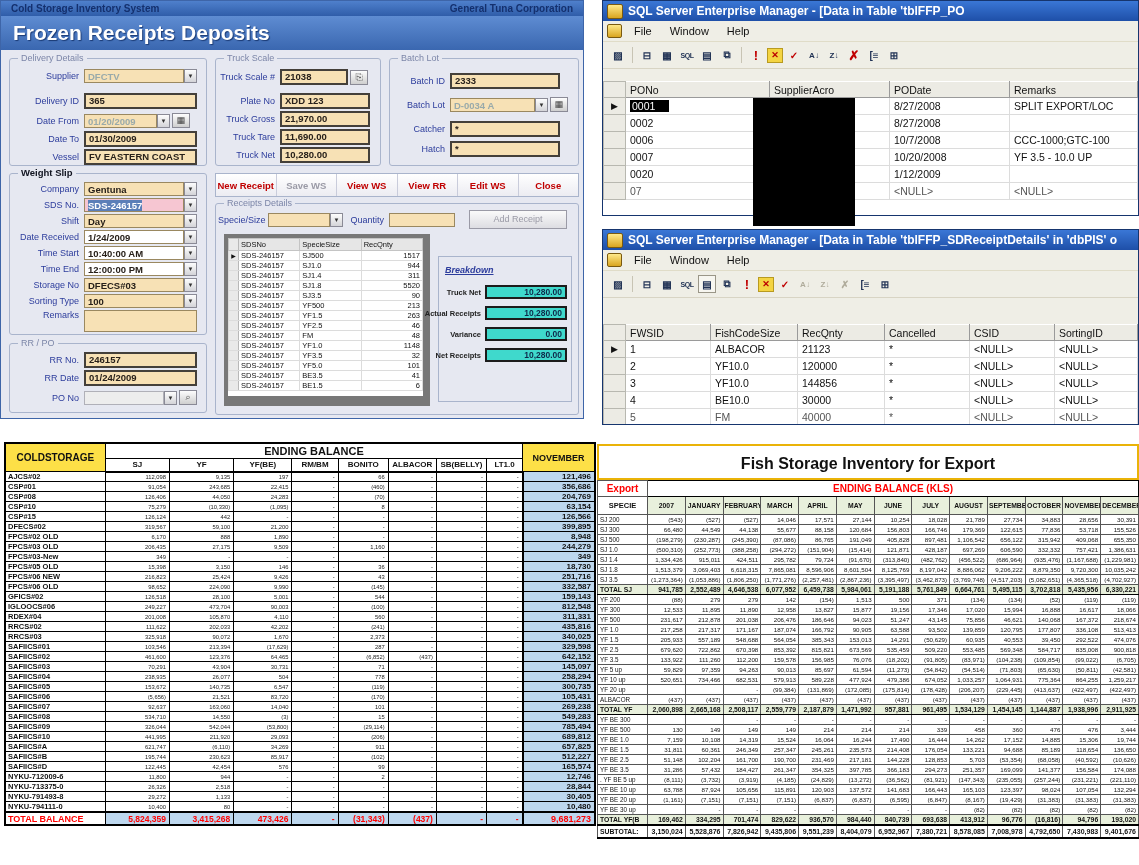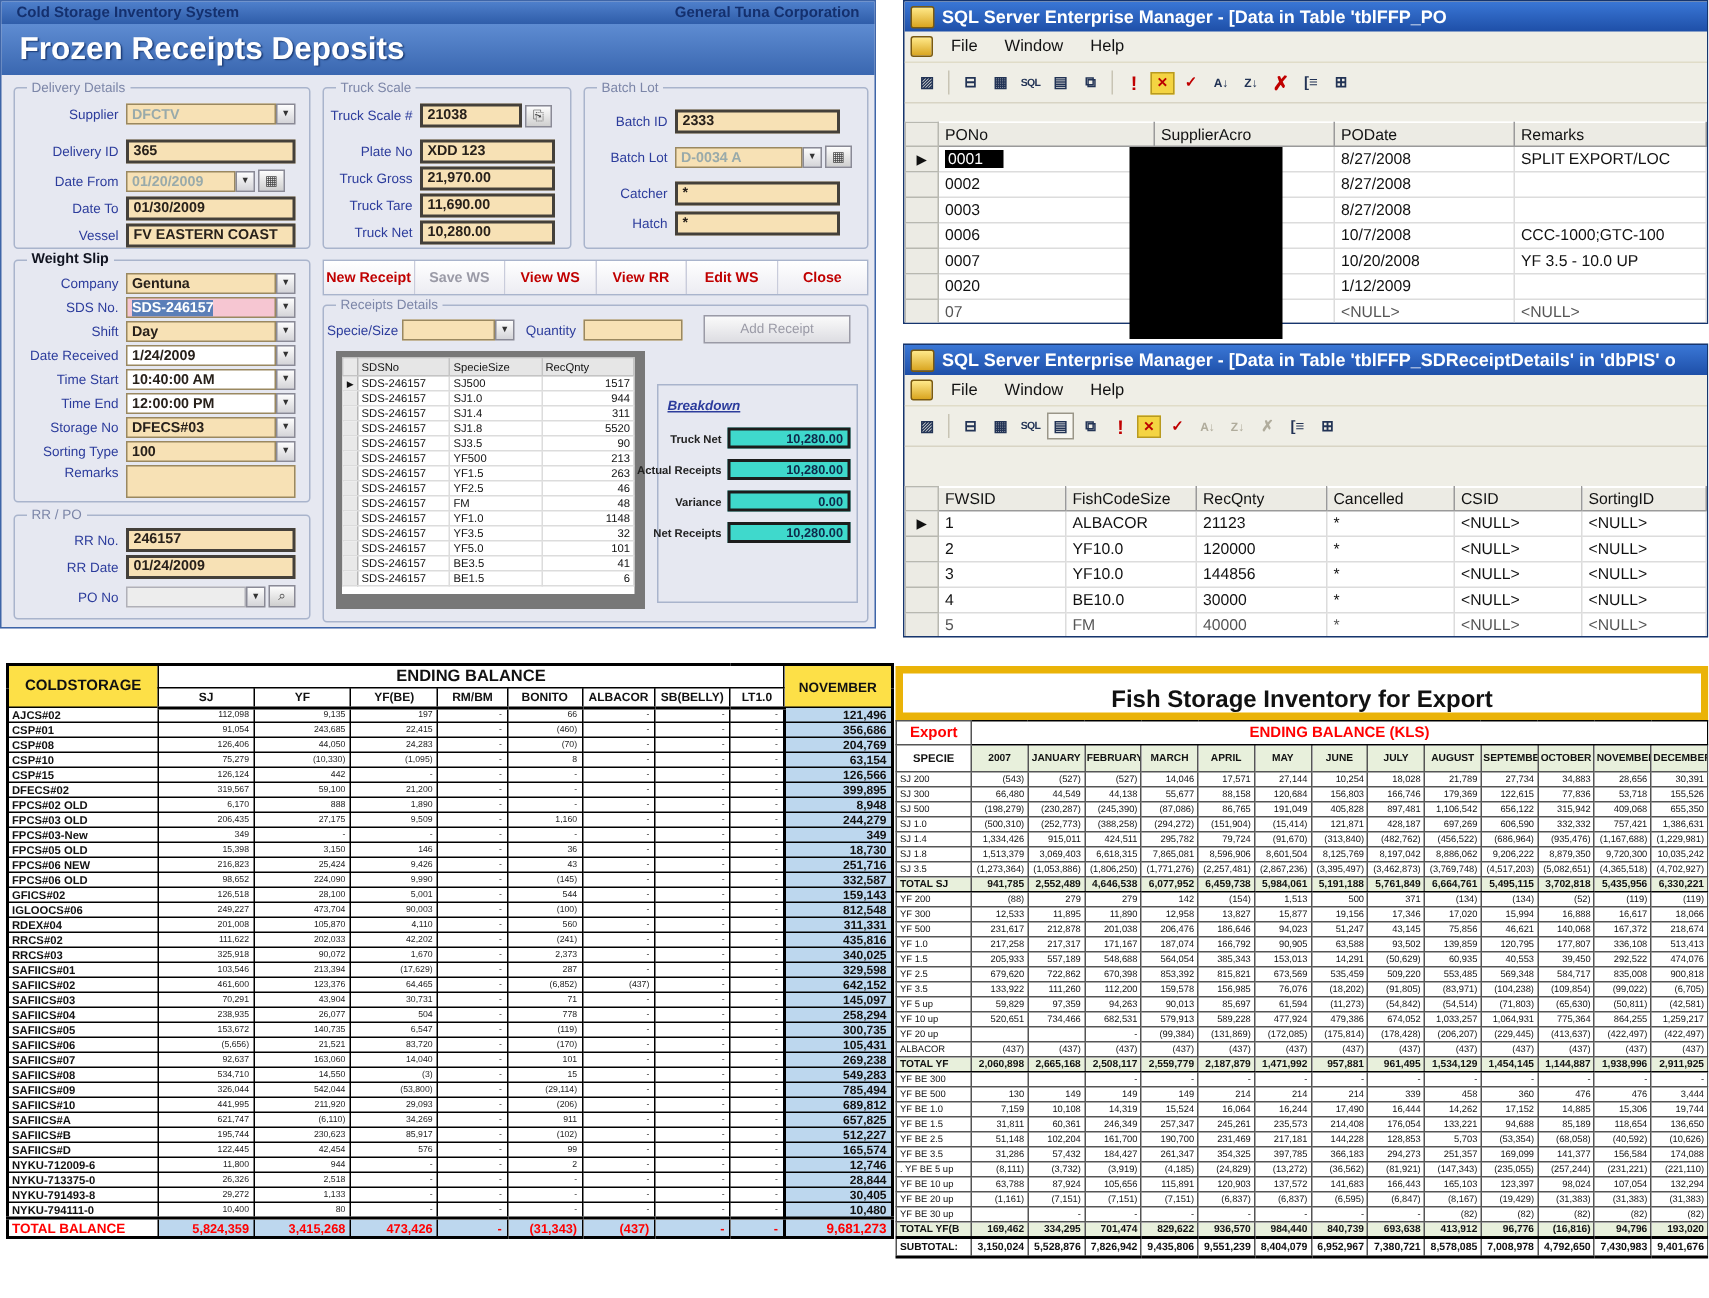--- a/index.html
+++ b/index.html
@@ -93,21 +93,21 @@
   #cst td.lbl{font-weight:bold;font-size:7.5px;padding:0 2px;height:10px;}
   #cst td.num{font-size:5.8px;text-align:right;padding:0 3px;color:#222;}
   #cst td.nov{background:#BDD7EE;font-weight:bold;font-size:8px;text-align:right;padding:0 3px;border-left:2px solid #000;}
   #cst tr.total td{border-top:2px solid #000;border-bottom:2px solid #000;}
   #cst tr.total td.lbl{color:#FF0000;font-size:9px;}
   #cst tr.total td.num{background:#BDD7EE;color:#FF0000;font-weight:bold;font-size:8.5px;height:13px;}
   #cst tr.total td.nov{color:#FF0000;font-size:9px;}
 
   
   #fst{left:597px;top:444px;width:542px;}
-  #fst .ttl{border:5px solid #eab308;background:#fff;font-weight:bold;font-size:16px;text-align:center;
+  #fst .ttl{border:2px solid #eab308;background:#fff;font-weight:bold;font-size:16px;text-align:center;
             height:36px;line-height:36px;box-sizing:border-box;}
   #fst table{border-collapse:collapse;width:100%;table-layout:fixed;border:1px solid #000;}
   #fst th,#fst td{border:1px solid #555;box-sizing:border-box;overflow:hidden;white-space:nowrap;}
   #fst .exh{color:#FF0000;font-weight:bold;font-size:10px;height:16px;background:#fff;}
   #fst .ebh{color:#FF0000;font-weight:bold;font-size:10px;height:16px;background:#fff;border:1px solid #000;}
   #fst .sph{font-weight:bold;font-size:7.5px;height:18px;background:#fff;}
   #fst .mh{font-weight:bold;font-size:6.8px;height:18px;background:#E8F0DC;text-align:center;}
   #fst td.lbl{font-size:6.3px;padding:0 2px;height:10px;}
   #fst td.num{font-size:6.2px;text-align:right;padding:0 2px;color:#111;}
   #fst tr.total td{background:#E8F0DC;font-weight:bold;border-top:1.5px solid #000;border-bottom:1.5px solid #000;}
@@ -492,27 +492,20 @@
             </tr>
 
             <tr>
               <td class="rsel"></td>
               <td><span class="pov">0002</span></td>
               <td></td>
               <td>8/27/2008</td>
               <td></td>
             </tr>
 
-            <tr>
-              <td class="rsel"></td>
-              <td><span class="pov">0003</span></td>
-              <td></td>
-              <td>8/27/2008</td>
-              <td></td>
-            </tr>
 
             <tr>
               <td class="rsel"></td>
               <td><span class="pov">0006</span></td>
               <td></td>
               <td>10/7/2008</td>
               <td>CCC-1000;GTC-100</td>
             </tr>
 
             <tr>

